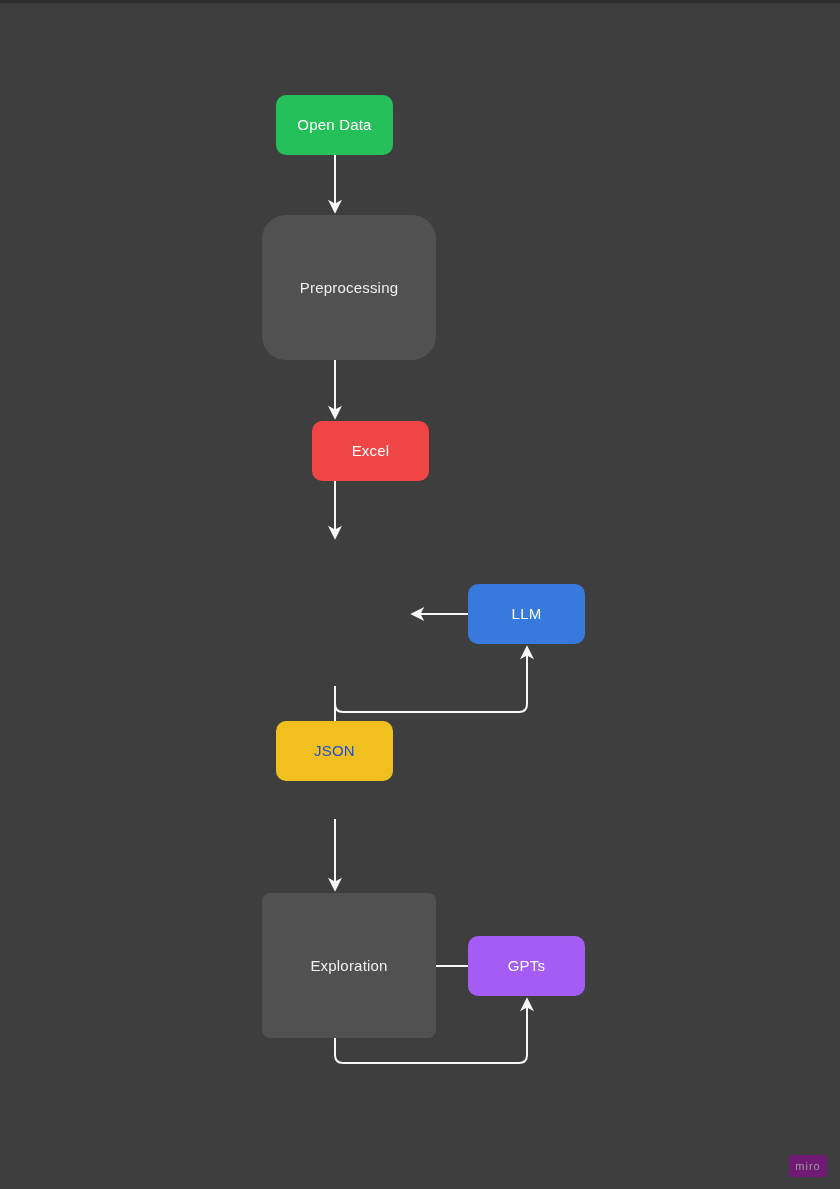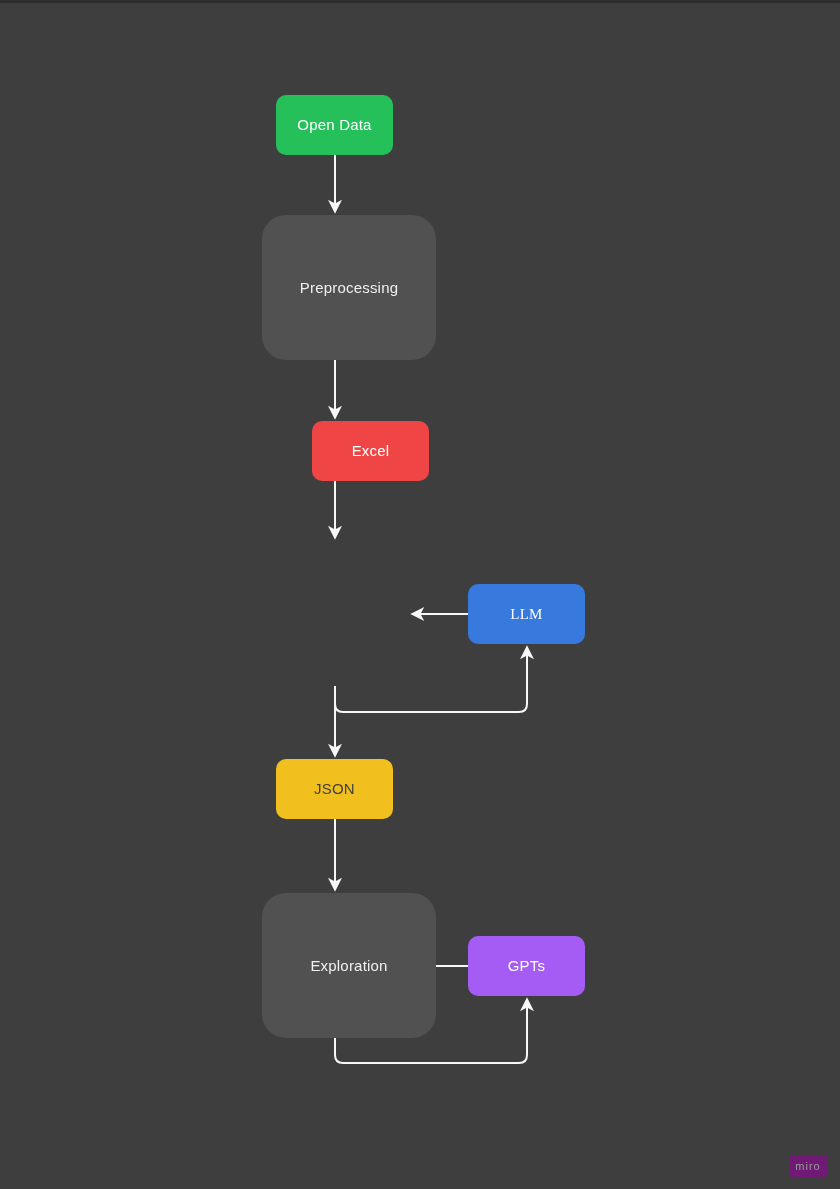--- a/index.html
+++ b/index.html
@@ -99,29 +99,29 @@
 
   <div class="node square" style="left: 262px; top: 215px; background: rgb(81, 81, 81); color: rgb(239, 239, 239);">
     <span class="label">Preprocessing</span>
   </div>
 
   <div class="node pill" style="left: 276px; top: 421px; background: rgb(239, 69, 69); color: rgb(255, 255, 255); margin-left: 36px;">
     <span class="label">Excel</span>
   </div>
 
 
-  <div class="node pill" style="left: 468px; top: 584px; background: rgb(55, 121, 221); color: rgb(255, 255, 255); font-family: Liberation Serif, serif;">
+  <div class="node pill" style="left: 468px; top: 584px; background: rgb(55, 121, 221); color: rgb(255, 255, 255);">
     <span class="label">LLM</span>
   </div>
 
-  <div class="node pill" style="left: 276px; top: 759px; background: rgb(242, 192, 30); color: #404040;">
+  <div class="node pill" style="left: 276px; top: 721px; background: rgb(242, 192, 30); color: #1d4ed8;">
     <span class="label">JSON</span>
   </div>
 
-  <div class="node square" style="left: 262px; top: 893px; background: rgb(81, 81, 81); color: rgb(239, 239, 239);">
+  <div class="node square" style="left: 262px; top: 893px; background: rgb(81, 81, 81); color: rgb(239, 239, 239); border-radius: 8px;">
     <span class="label">Exploration</span>
   </div>
 
   <div class="node pill" style="left: 468px; top: 936px; background: rgb(164, 92, 245); color: rgb(255, 255, 255);">
     <span class="label">GPTs</span>
   </div>
 
   <div class="watermark" style="background: #701a75; color: rgb(154, 154, 154);">miro</div>
 </div>
 

